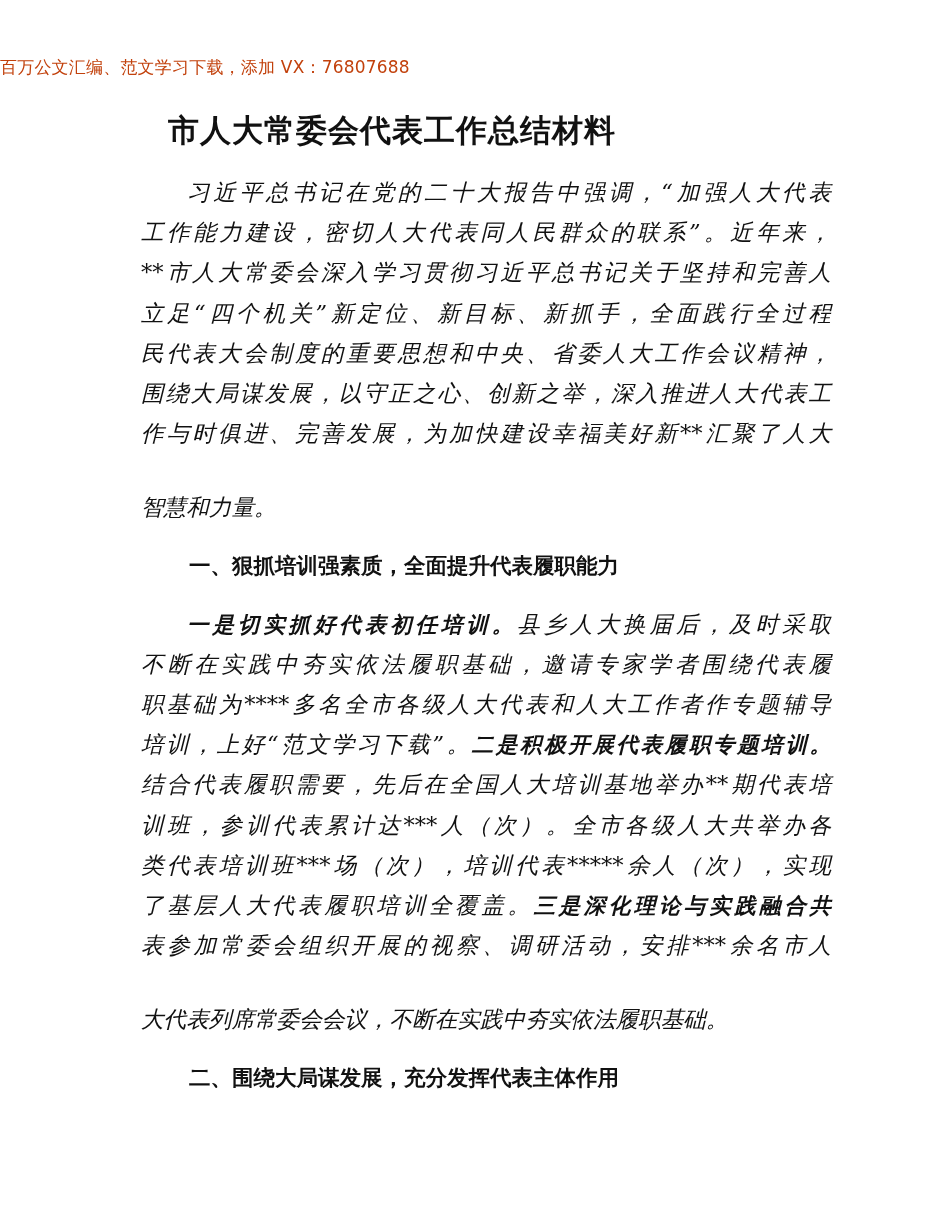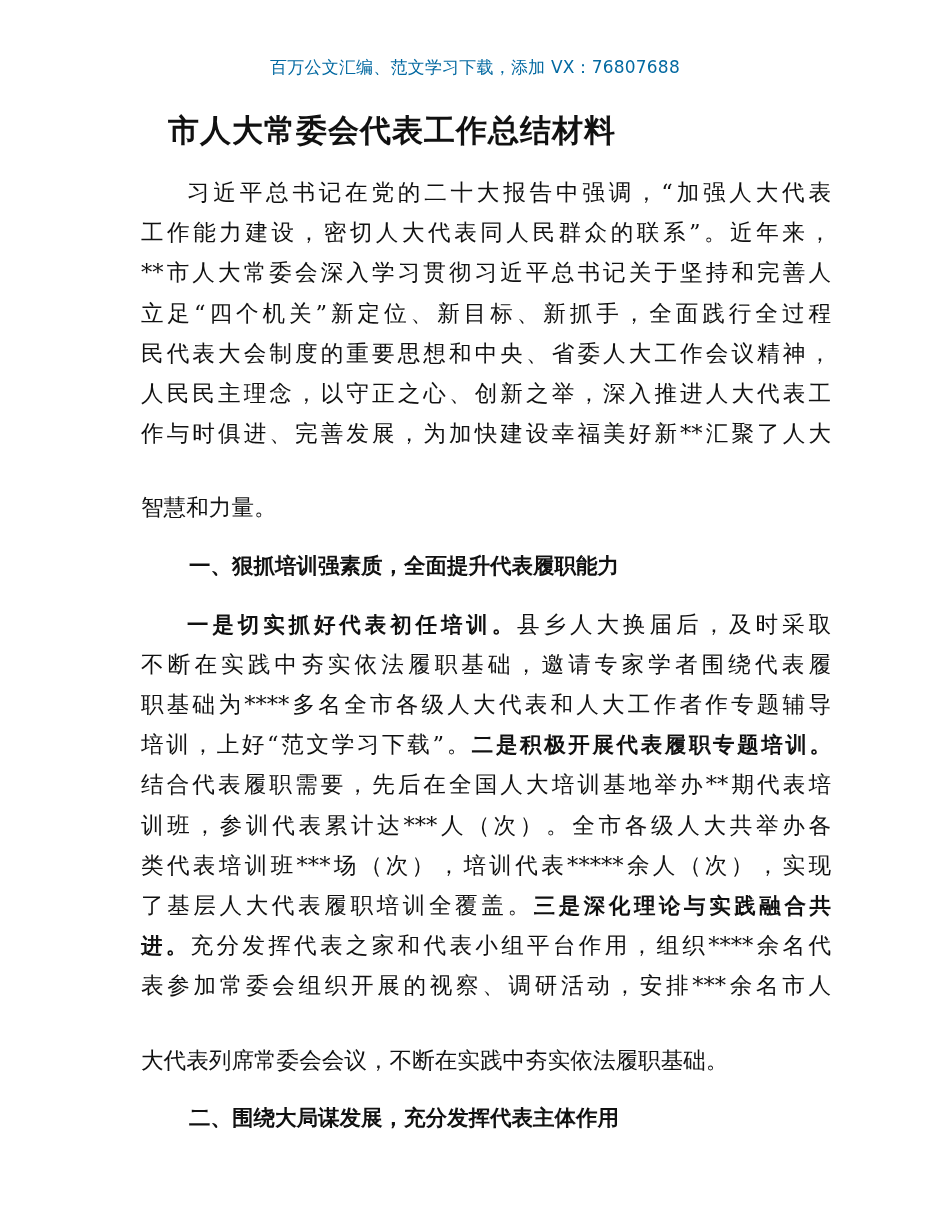--- a/index.html
+++ b/index.html
@@ -1,57 +1,56 @@
 <!DOCTYPE html>
 <html><head>
 <meta charset="utf-8">
 <style>
   html, body { margin: 0; padding: 0; background: #ffffff; }
   body { width: 950px; height: 1230px; position: relative; overflow: hidden; font-family: "DejaVu Serif", "Liberation Serif", serif; color: #111; }
-  .watermark { position: absolute; top: 56px; left: 0; width: 950px; text-align: center; font-family: "DejaVu Sans", "Liberation Sans", sans-serif; font-size: 17px; color: #0369a1; letter-spacing: 0.2px; }
+  .watermark { position: absolute; top: 56px; left: 0; width: 950px; font-family: "DejaVu Sans", "Liberation Sans", sans-serif; font-size: 17px; color: #c2410c; letter-spacing: 0.2px; }
   .title { position: absolute; top: 110px; left: 0; width: 784px; text-align: center; font-family: "DejaVu Sans", "Liberation Sans", sans-serif; font-weight: bold; font-size: 31px; letter-spacing: 1px; color: #111; }
   .body { position: absolute; top: 172px; left: 141px; width: 690px; font-size: 22.6px; line-height: 40.2px; text-align: justify; }
-  .line { white-space: nowrap; height: 40.2px; text-align-last: justify; text-align: justify; }
+  .line { white-space: nowrap; height: 40.2px; text-align-last: justify; text-align: justify; font-style: italic; }
   .line.last { text-align-last: left; margin-top: 34px; }
   .indent { padding-left: 46px; }
   .heading { font-family: "DejaVu Sans", "Liberation Sans", sans-serif; font-weight: bold; font-size: 21.5px; padding-left: 48px; height: 40.2px; white-space: nowrap; }
   .gap { height: 18px; }
   b { font-family: "DejaVu Sans", "Liberation Sans", sans-serif; font-weight: bold; font-size: 21.5px; }
 </style>
 </head>
 <body>
 
 <div class="watermark">百万公文汇编、范文学习下载，添加 VX：76807688</div>
 <div class="title">市人大常委会代表工作总结材料</div>
 
 <div class="body">
   <div>
     <div class="line indent">习近平总书记在党的二十大报告中强调，“加强人大代表</div>
     <div class="line">工作能力建设，密切人大代表同人民群众的联系”。近年来，</div>
     <div class="line">**市人大常委会深入学习贯彻习近平总书记关于坚持和完善人</div>
     <div class="line">立足“四个机关”新定位、新目标、新抓手，全面践行全过程</div>
     <div class="line">民代表大会制度的重要思想和中央、省委人大工作会议精神，</div>
-    <div class="line">人民民主理念，以守正之心、创新之举，深入推进人大代表工</div>
+    <div class="line">围绕大局谋发展，以守正之心、创新之举，深入推进人大代表工</div>
     <div class="line">作与时俱进、完善发展，为加快建设幸福美好新**汇聚了人大</div>
     <div class="line last">智慧和力量。</div>
   </div>
 
   <div class="gap"></div>
   <div class="heading">一、狠抓培训强素质，全面提升代表履职能力</div>
   <div class="gap"></div>
 
   <div>
     <div class="line indent"><b>一是切实抓好代表初任培训。</b><span>县乡人大换届后，及时采取</span></div>
     <div class="line">不断在实践中夯实依法履职基础，邀请专家学者围绕代表履</div>
     <div class="line">职基础为****多名全市各级人大代表和人大工作者作专题辅导</div>
     <div class="line"><span>培训，上好“范文学习下载”。</span><b>二是积极开展代表履职专题培训。</b></div>
     <div class="line">结合代表履职需要，先后在全国人大培训基地举办**期代表培</div>
     <div class="line">训班，参训代表累计达***人（次）。全市各级人大共举办各</div>
     <div class="line">类代表培训班***场（次），培训代表*****余人（次），实现</div>
     <div class="line"><span>了基层人大代表履职培训全覆盖。</span><b>三是深化理论与实践融合共</b></div>
-    <div class="line"><b>进。</b><span>充分发挥代表之家和代表小组平台作用，组织****余名代</span></div>
     <div class="line">表参加常委会组织开展的视察、调研活动，安排***余名市人</div>
     <div class="line last">大代表列席常委会会议，不断在实践中夯实依法履职基础。</div>
   </div>
 
   <div class="gap"></div>
   <div class="heading">二、围绕大局谋发展，充分发挥代表主体作用</div>
 </div>
 
 </body></html>

